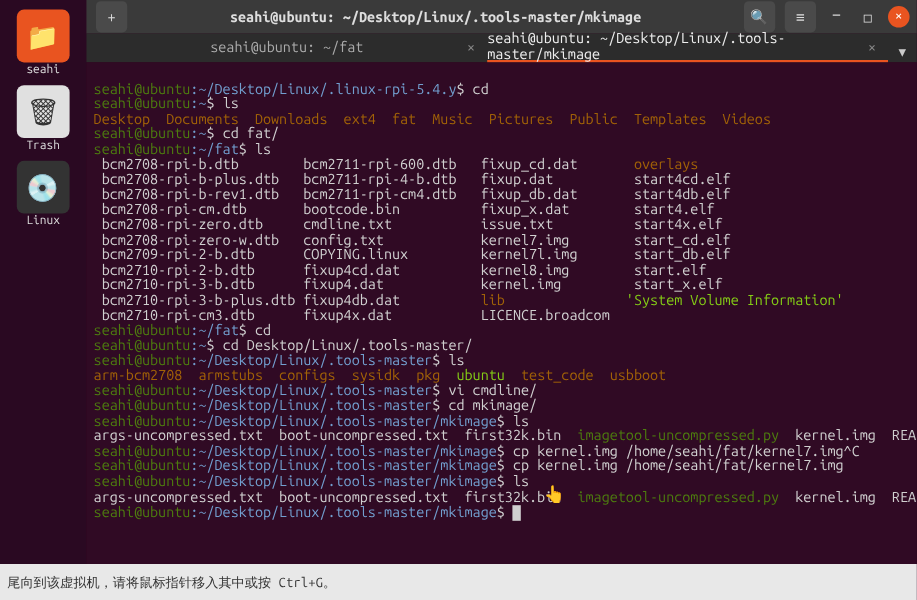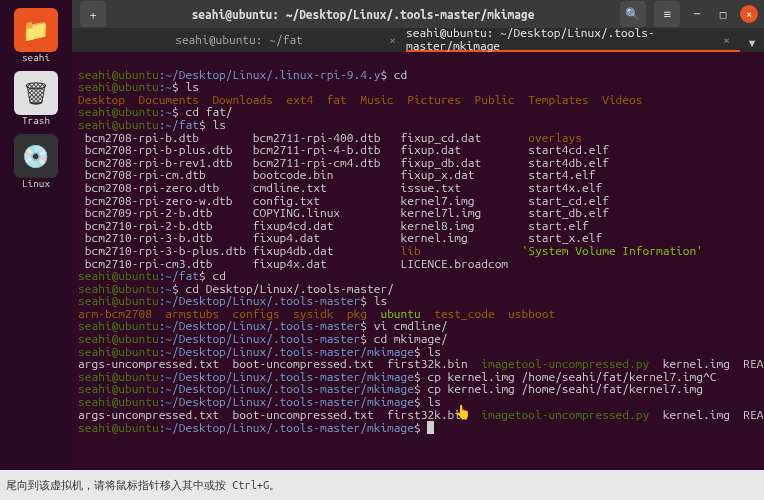--- a/index.html
+++ b/index.html
@@ -74,26 +74,26 @@
   <div class="tab active">
     <span>seahi@ubuntu: ~/Desktop/Linux/.tools-master/mkimage</span>
     <span class="tab-close">×</span>
   </div>
   <div class="new-tab">
       <span>▾</span>
     </div>
 </div>
 
 <div class="term">
-<span class="g">seahi@ubuntu</span><span class="b">:~/Desktop/Linux/.linux-rpi-9.4.y</span><span>$ cd</span>
+<span class="g">seahi@ubuntu</span><span class="b">:~/Desktop/Linux/.linux-rpi-5.4.y</span><span>$ cd</span>
 <span class="g">seahi@ubuntu</span><span class="b">:~</span><span>$ ls</span>
 <span class="lb">Desktop  Documents  Downloads  ext4  fat  Music  Pictures  Public  Templates  Videos</span>
 <span class="g">seahi@ubuntu</span><span class="b">:~</span><span>$ cd fat/</span>
 <span class="g">seahi@ubuntu</span><span class="b">:~/fat</span><span>$ ls</span>
-<span> bcm2708-rpi-b.dtb        bcm2711-rpi-400.dtb   fixup_cd.dat       </span><span class="lb">overlays</span>
+<span> bcm2708-rpi-b.dtb        bcm2711-rpi-600.dtb   fixup_cd.dat       </span><span class="lb">overlays</span>
 <span> bcm2708-rpi-b-plus.dtb   bcm2711-rpi-4-b.dtb   fixup.dat          start4cd.elf</span>
 <span> bcm2708-rpi-b-rev1.dtb   bcm2711-rpi-cm4.dtb   fixup_db.dat       start4db.elf</span>
 <span> bcm2708-rpi-cm.dtb       bootcode.bin          fixup_x.dat        start4.elf</span>
 <span> bcm2708-rpi-zero.dtb     cmdline.txt           issue.txt          start4x.elf</span>
 <span> bcm2708-rpi-zero-w.dtb   config.txt            kernel7.img        start_cd.elf</span>
 <span> bcm2709-rpi-2-b.dtb      COPYING.linux         kernel7l.img       start_db.elf</span>
 <span> bcm2710-rpi-2-b.dtb      fixup4cd.dat          kernel8.img        start.elf</span>
 <span> bcm2710-rpi-3-b.dtb      fixup4.dat            kernel.img         start_x.elf</span>
 <span> bcm2710-rpi-3-b-plus.dtb fixup4db.dat          </span><span class="lb">lib</span><span class="c">               'System Volume Information'</span>
 <span> bcm2710-rpi-cm3.dtb      fixup4x.dat           LICENCE.broadcom</span>

